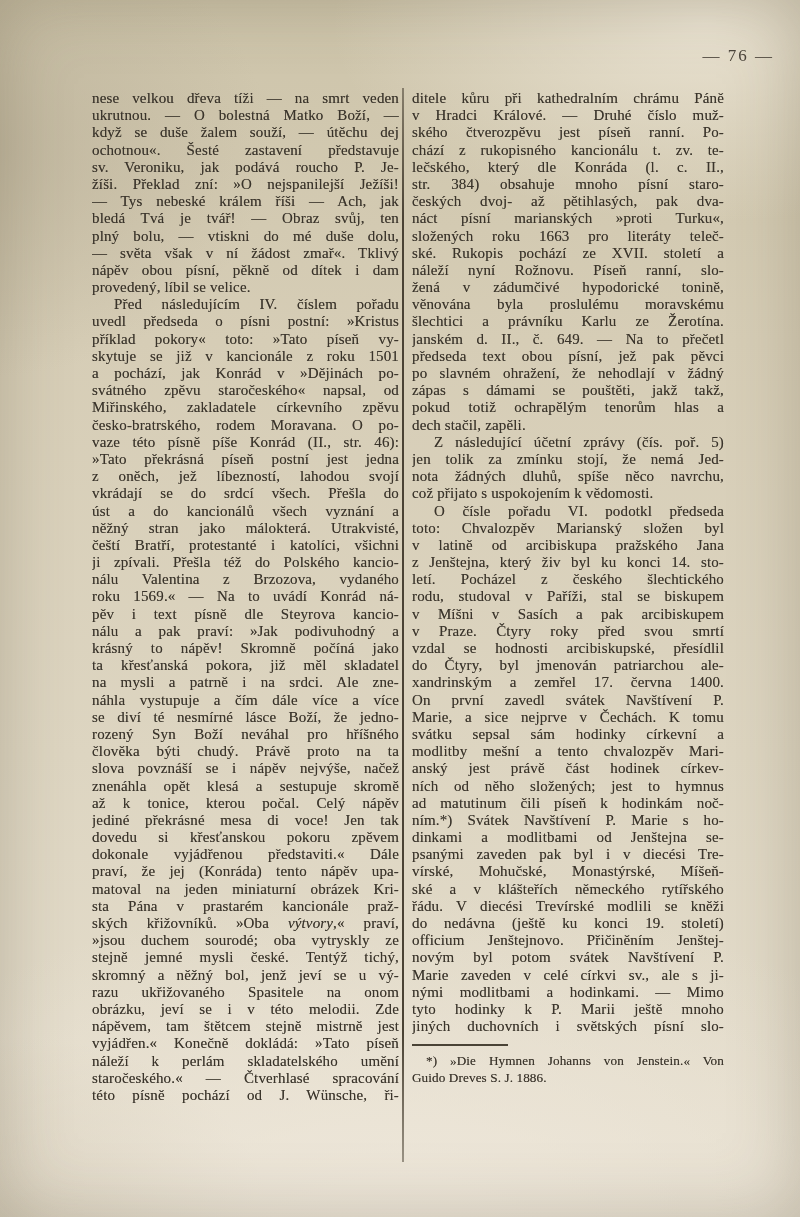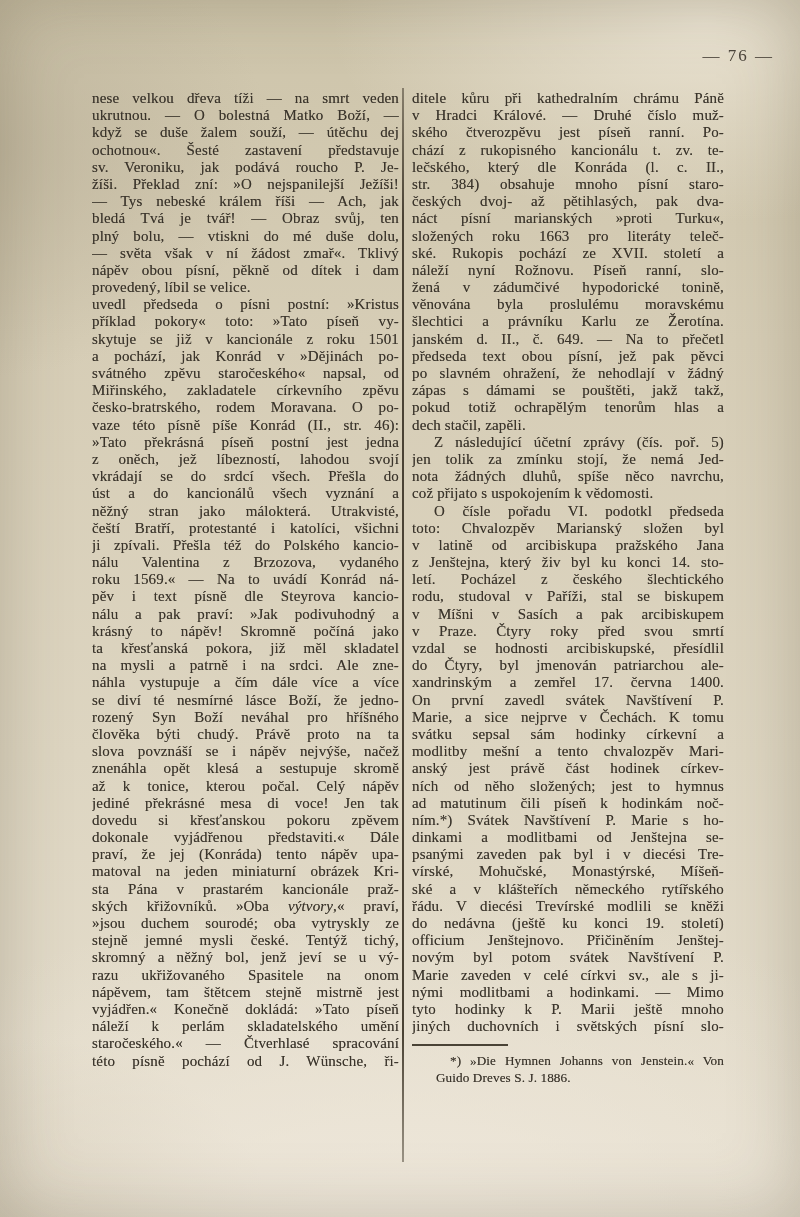--- a/index.html
+++ b/index.html
@@ -47,21 +47,20 @@
     background:linear-gradient(180deg,rgba(72,64,50,.55),#4a4234 12%,#4a4234 88%,rgba(72,64,50,.5));
   }
   .footnote-rule{
     width:96px;height:0;
     border-top:2px solid #4a4336;
     margin:9px 0 7px 0;
   }
   .footnote .line{
     font-size:13.2px;height:16.6px;line-height:16.6px;
     letter-spacing:.1px;
-    margin-left:24px;
   }
   .footnote .line.indent{text-indent:14px;}
   i{font-style:italic;}
 </style>
 </head>
 <body>
 
 <div class="page">
   <div class="pageno">— 76 —</div>
   <div class="divider"></div>
@@ -71,20 +70,21 @@
       <div class="line">když se duše žalem souží, — útěchu dej</div>
       <div class="line">ochotnou«. Šesté zastavení představuje</div>
       <div class="line">sv. Veroniku, jak podává roucho P. Je-</div>
       <div class="line">žíši. Překlad zní: »O nejspanilejší Ježíši!</div>
       <div class="line">— Tys nebeské králem říši — Ach, jak</div>
       <div class="line">bledá Tvá je tvář! — Obraz svůj, ten</div>
       <div class="line">plný bolu, — vtiskni do mé duše dolu,</div>
       <div class="line">— světa však v ní žádost zmař«. Tklivý</div>
       <div class="line">nápěv obou písní, pěkně od dítek i dam</div>
       <div class="line noslast">provedený, líbil se velice.</div>
+      <div class="line indent">Před následujícím IV. číslem pořadu</div>
       <div class="line">uvedl předseda o písni postní: »Kristus</div>
       <div class="line">příklad pokory« toto: »Tato píseň vy-</div>
       <div class="line">skytuje se již v kancionále z roku 1501</div>
       <div class="line">a pochází, jak Konrád v »Dějinách po-</div>
       <div class="line">svátného zpěvu staročeského« napsal, od</div>
       <div class="line">Miřinského, zakladatele církevního zpěvu</div>
       <div class="line">česko-bratrského, rodem Moravana. O po-</div>
       <div class="line">vaze této písně píše Konrád (II., str. 46):</div>
       <div class="line">»Tato překrásná píseň postní jest jedna</div>
       <div class="line">z oněch, jež líbezností, lahodou svojí</div>
@@ -111,20 +111,21 @@
       <div class="line">dovedu si křesťanskou pokoru zpěvem</div>
       <div class="line">dokonale vyjádřenou představiti.« Dále</div>
       <div class="line">praví, že jej (Konráda) tento nápěv upa-</div>
       <div class="line">matoval na jeden miniaturní obrázek Kri-</div>
       <div class="line">sta Pána v prastarém kancionále praž-</div>
       <div class="line">ských křižovníků. »Oba <i>výtvory</i>,« praví,</div>
       <div class="line">»jsou duchem sourodé; oba vytryskly ze</div>
       <div class="line">stejně jemné mysli české. Tentýž tichý,</div>
       <div class="line">skromný a něžný bol, jenž jeví se u vý-</div>
       <div class="line">razu ukřižovaného Spasitele na onom</div>
+      <div class="line">obrázku, jeví se i v této melodii. Zde</div>
       <div class="line">nápěvem, tam štětcem stejně mistrně jest</div>
       <div class="line">vyjádřen.« Konečně dokládá: »Tato píseň</div>
       <div class="line">náleží k perlám skladatelského umění</div>
       <div class="line">staročeského.« — Čtverhlasé spracování</div>
       <div class="line">této písně pochází od J. Wünsche, ři-</div>
     </div>
   <div class="col col-right">
     <div id="right-main">
         <div class="line">ditele kůru při kathedralním chrámu Páně</div>
         <div class="line">v Hradci Králové. — Druhé číslo muž-</div>

